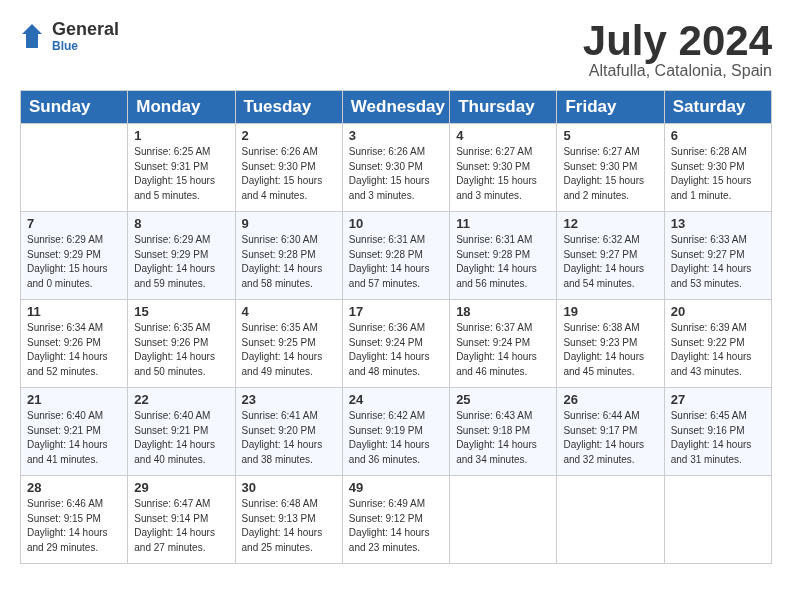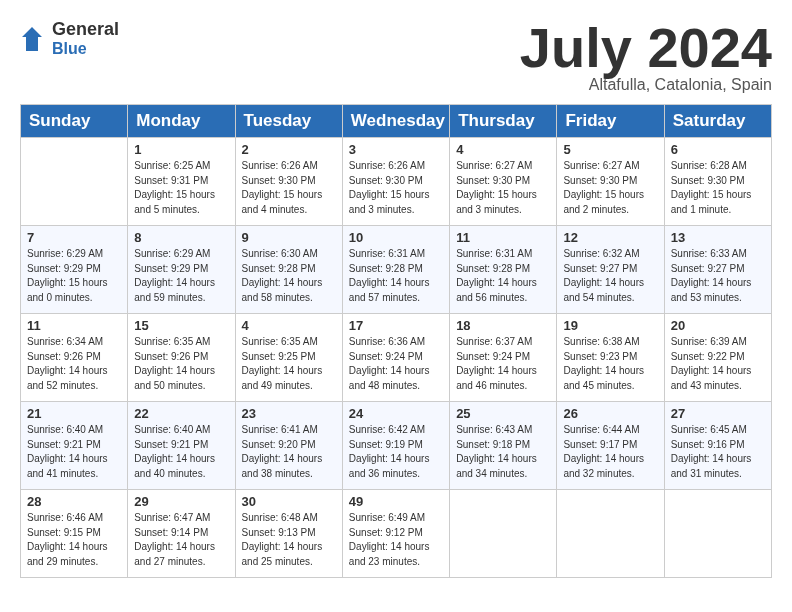--- a/index.html
+++ b/index.html
@@ -25,33 +25,33 @@
       display: flex;
       flex-direction: column;
       line-height: 1.1;
     }
     .logo-general {
       font-size: 18px;
       font-weight: bold;
       color: #333;
     }
     .logo-blue {
-      font-size: 16px;
+      font-size: 12px;
       font-weight: bold;
       color: #2a6db5;
     }
     .logo-icon {
       width: 24px;
       height: 28px;
     }
     .title-block {
       text-align: right;
     }
     .month-title {
-      font-size: 56px;
+      font-size: 42px;
       font-weight: bold;
       color: #333;
       line-height: 1;
     }
     .location-title {
       font-size: 16px;
       color: #555;
       margin-left: 27px;
     }
     table {

